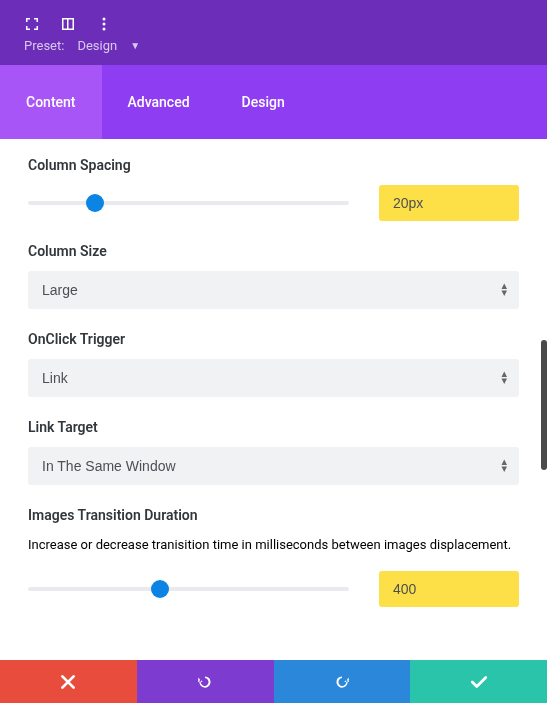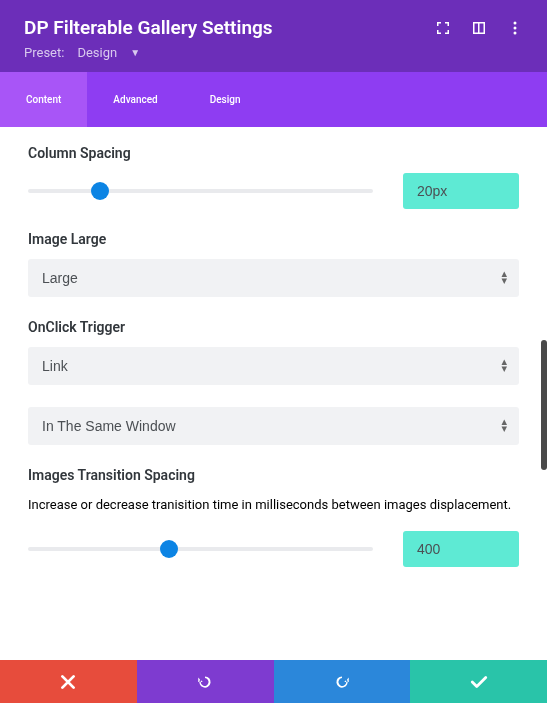--- a/index.html
+++ b/index.html
@@ -49,23 +49,23 @@
       gap: 13px;
     }
     .preset-caret {
       font-size: 10px;
     }
     .tabs {
       background: #8e3df2;
       display: flex;
     }
     .tab {
-      padding: 22px 26px;
+      padding: 29px 26px;
       color: #fff;
-      font-size: 10px;
+      font-size: 14px;
       font-weight: 500;
       cursor: pointer;
     }
     .tab.active {
       background: #a855f7;
     }
     .content {
       padding: 18px 28px;
       height: 545px;
       overflow-y: auto;
@@ -102,23 +102,23 @@
       width: 18px;
       height: 18px;
       background: #0c84e4;
       border-radius: 50%;
       position: absolute;
       top: 50%;
       transform: translate(-50%, -50%);
       cursor: grab;
     }
     .slider-value {
-      width: 116px;
+      width: 140px;
       padding: 10px 14px;
-      background: #5eead4;
+      background: #fde047;
       border: none;
       border-radius: 3px;
       font-size: 14px;
       color: #4c5054;
     }
     .select-wrap {
       position: relative;
     }
     .select {
       width: 100%;
@@ -183,21 +183,20 @@
       height: 130px;
       background: #4a4a4a;
       border-radius: 3px;
     }
   </style>
 </head>
 <body>
 
 <div class="header">
   <div class="header-top">
-    <div class="title">DP Filterable Gallery Settings</div>
     <div class="header-icons">
       <svg class="header-icon" viewBox="0 0 16 16">
           <path d="M2 2h4v1.5H3.5V6H2V2zm8 0h4v4h-1.5V3.5H10V2zM2 10h1.5v2.5H6V14H2v-4zm10.5 0H14v4h-4v-1.5h2.5V10z"></path>
         </svg>
       <svg class="header-icon" viewBox="0 0 16 16">
           <path d="M2 2h12v12H2V2zm1.5 1.5v9h3.5v-9H3.5zm5 0v9h4v-9h-4z"></path>
         </svg>
       <svg class="header-icon" viewBox="0 0 16 16">
           <circle cx="8" cy="3" r="1.5"></circle>
           <circle cx="8" cy="8" r="1.5"></circle>
@@ -224,50 +223,51 @@
     <div class="field-label">Column Spacing</div>
     <div class="slider-row">
       <div class="slider-track">
         <div class="slider-thumb" style="left:21%"></div>
       </div>
       <input class="slider-value" value="20px" style="">
     </div>
   </div>
 
   <div class="field">
-    <div class="field-label">Image Large</div>
+    <div class="field-label">Column Size</div>
     <div class="select-wrap">
       <select class="select">
         <option>Large</option>
       </select>
       <div class="select-caret">▴<br>▾</div>
     </div>
   </div>
 
   <div class="field">
     <div class="field-label">OnClick Trigger</div>
     <div class="select-wrap">
       <select class="select">
         <option>Link</option>
       </select>
       <div class="select-caret">▴<br>▾</div>
     </div>
   </div>
 
   <div class="field">
+    <div class="field-label">Link Target</div>
     <div class="select-wrap">
       <select class="select">
         <option>In The Same Window</option>
       </select>
       <div class="select-caret">▴<br>▾</div>
     </div>
   </div>
 
   <div class="field">
-    <div class="field-label">Images Transition Spacing</div>
+    <div class="field-label">Images Transition Duration</div>
     <div class="field-description">Increase or decrease tranisition time in milliseconds between images displacement.</div>
     <div class="slider-row">
       <div class="slider-track">
         <div class="slider-thumb" style="left:41%"></div>
       </div>
       <input class="slider-value" value="400" style="">
     </div>
   </div>
 
   <div class="field">

